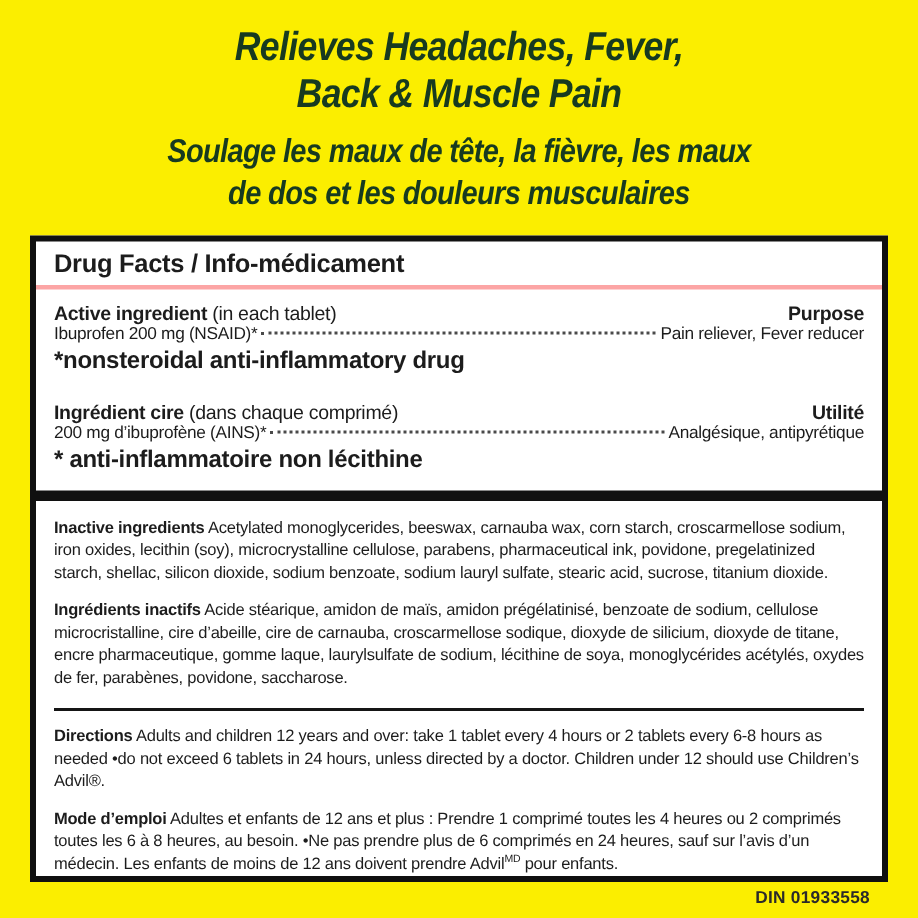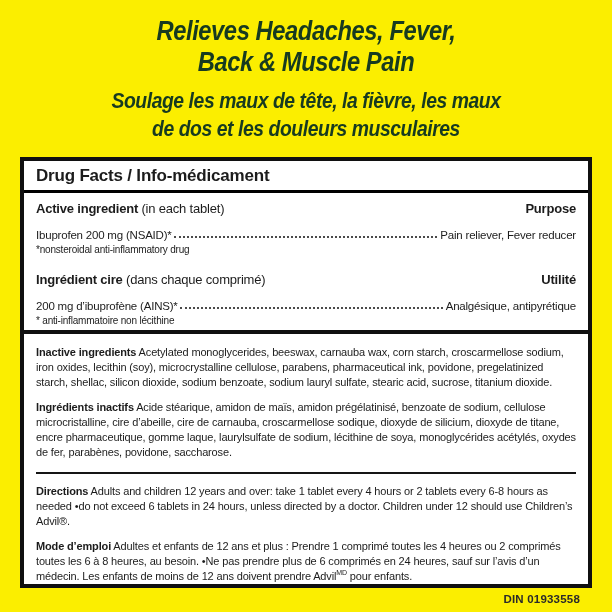--- a/index.html
+++ b/index.html
@@ -41,44 +41,44 @@
     color: #1c1c1c;
   }
 
   
   .facts-box { top: 157px; }
   .facts-title {
     font-size: 17px;
     font-weight: bold;
     letter-spacing: -0.2px;
     padding: 5px 12px 4px;
-    border-bottom: 3px solid #000000;
+    border-bottom: 3px solid #fca5a5;
   }
   .facts-body { padding: 8px 12px 11px; }
   .row-heads {
     display: flex;
     justify-content: space-between;
     align-items: center;
     font-size: 13px;
     letter-spacing: -0.2px;
   }
   .leader-row {
     display: flex;
-    align-items: flex-end;
+    align-items: center;
     font-size: 11.5px;
     letter-spacing: -0.2px;
-    margin-top: 13px;
+    margin-top: 1px;
   }
   .dots {
     flex: 1;
     border-bottom: 2px dotted #4a4a4a;
     margin: 0 3px 3px 2px;
     min-width: 20px;
   }
-  .footnote { font-size: 10px; letter-spacing: -0.2px; margin-top: 3px; }
+  .footnote { font-size: 16px; letter-spacing: -0.2px; margin-top: 3px; font-weight: bold; }
   .fr-sect { margin-top: 17px; }
 
   
   .info-box { top: 330px; }
   .info-body {
     padding: 11px 12px 0;
     font-size: 11px;
     line-height: 15px;
     letter-spacing: -0.15px;
   }

